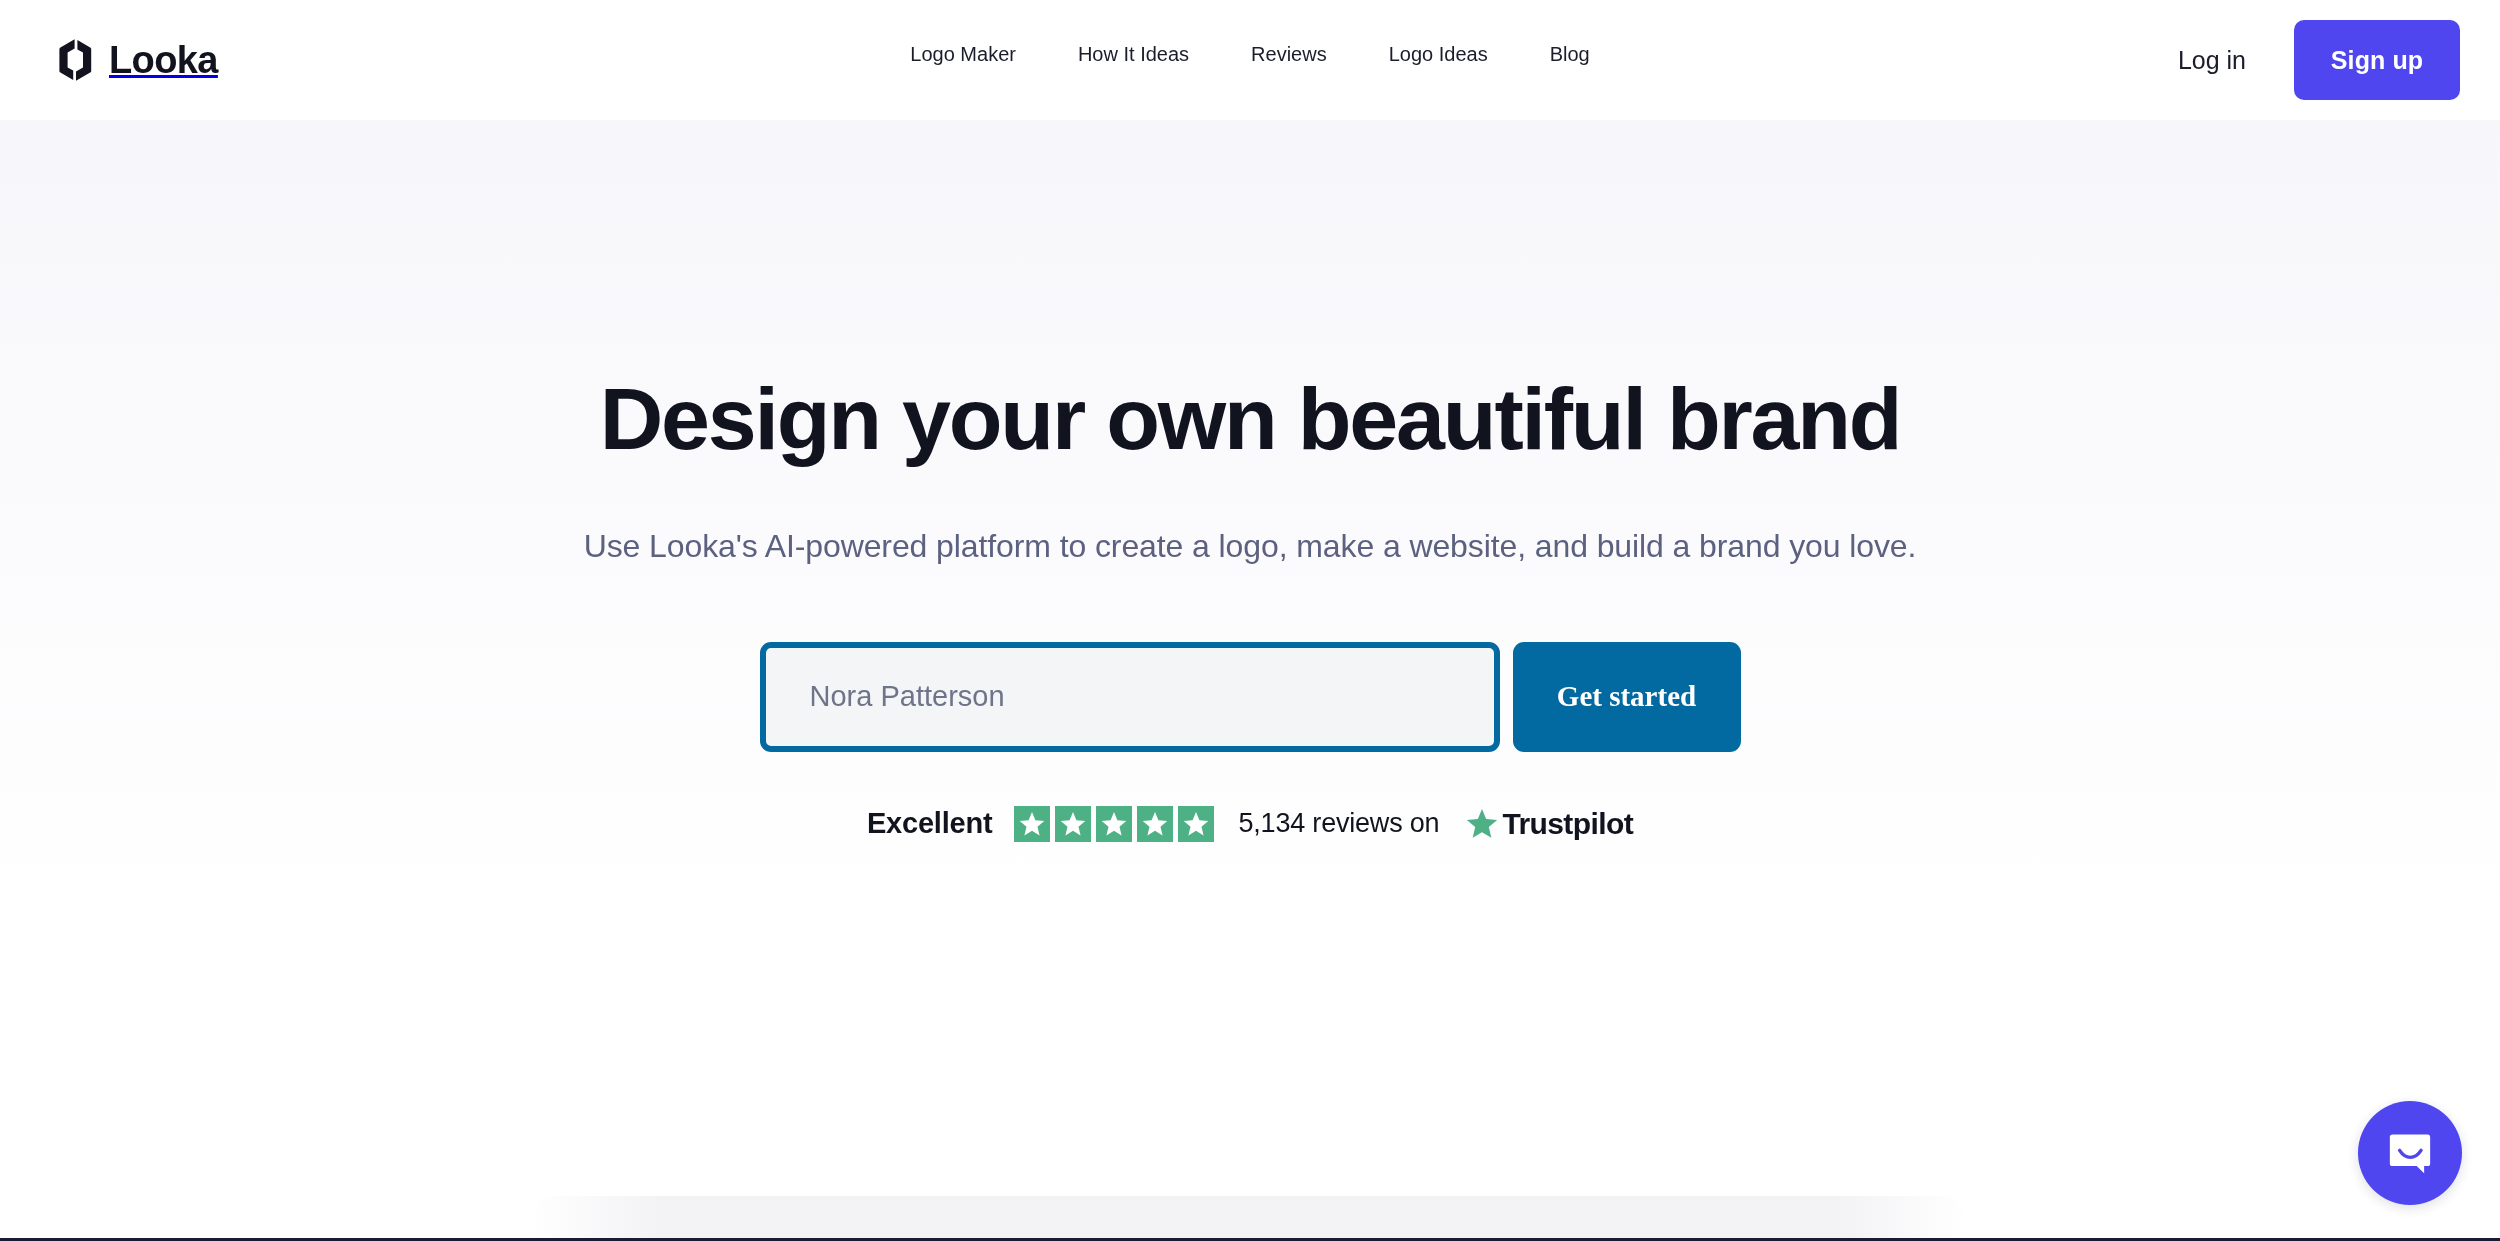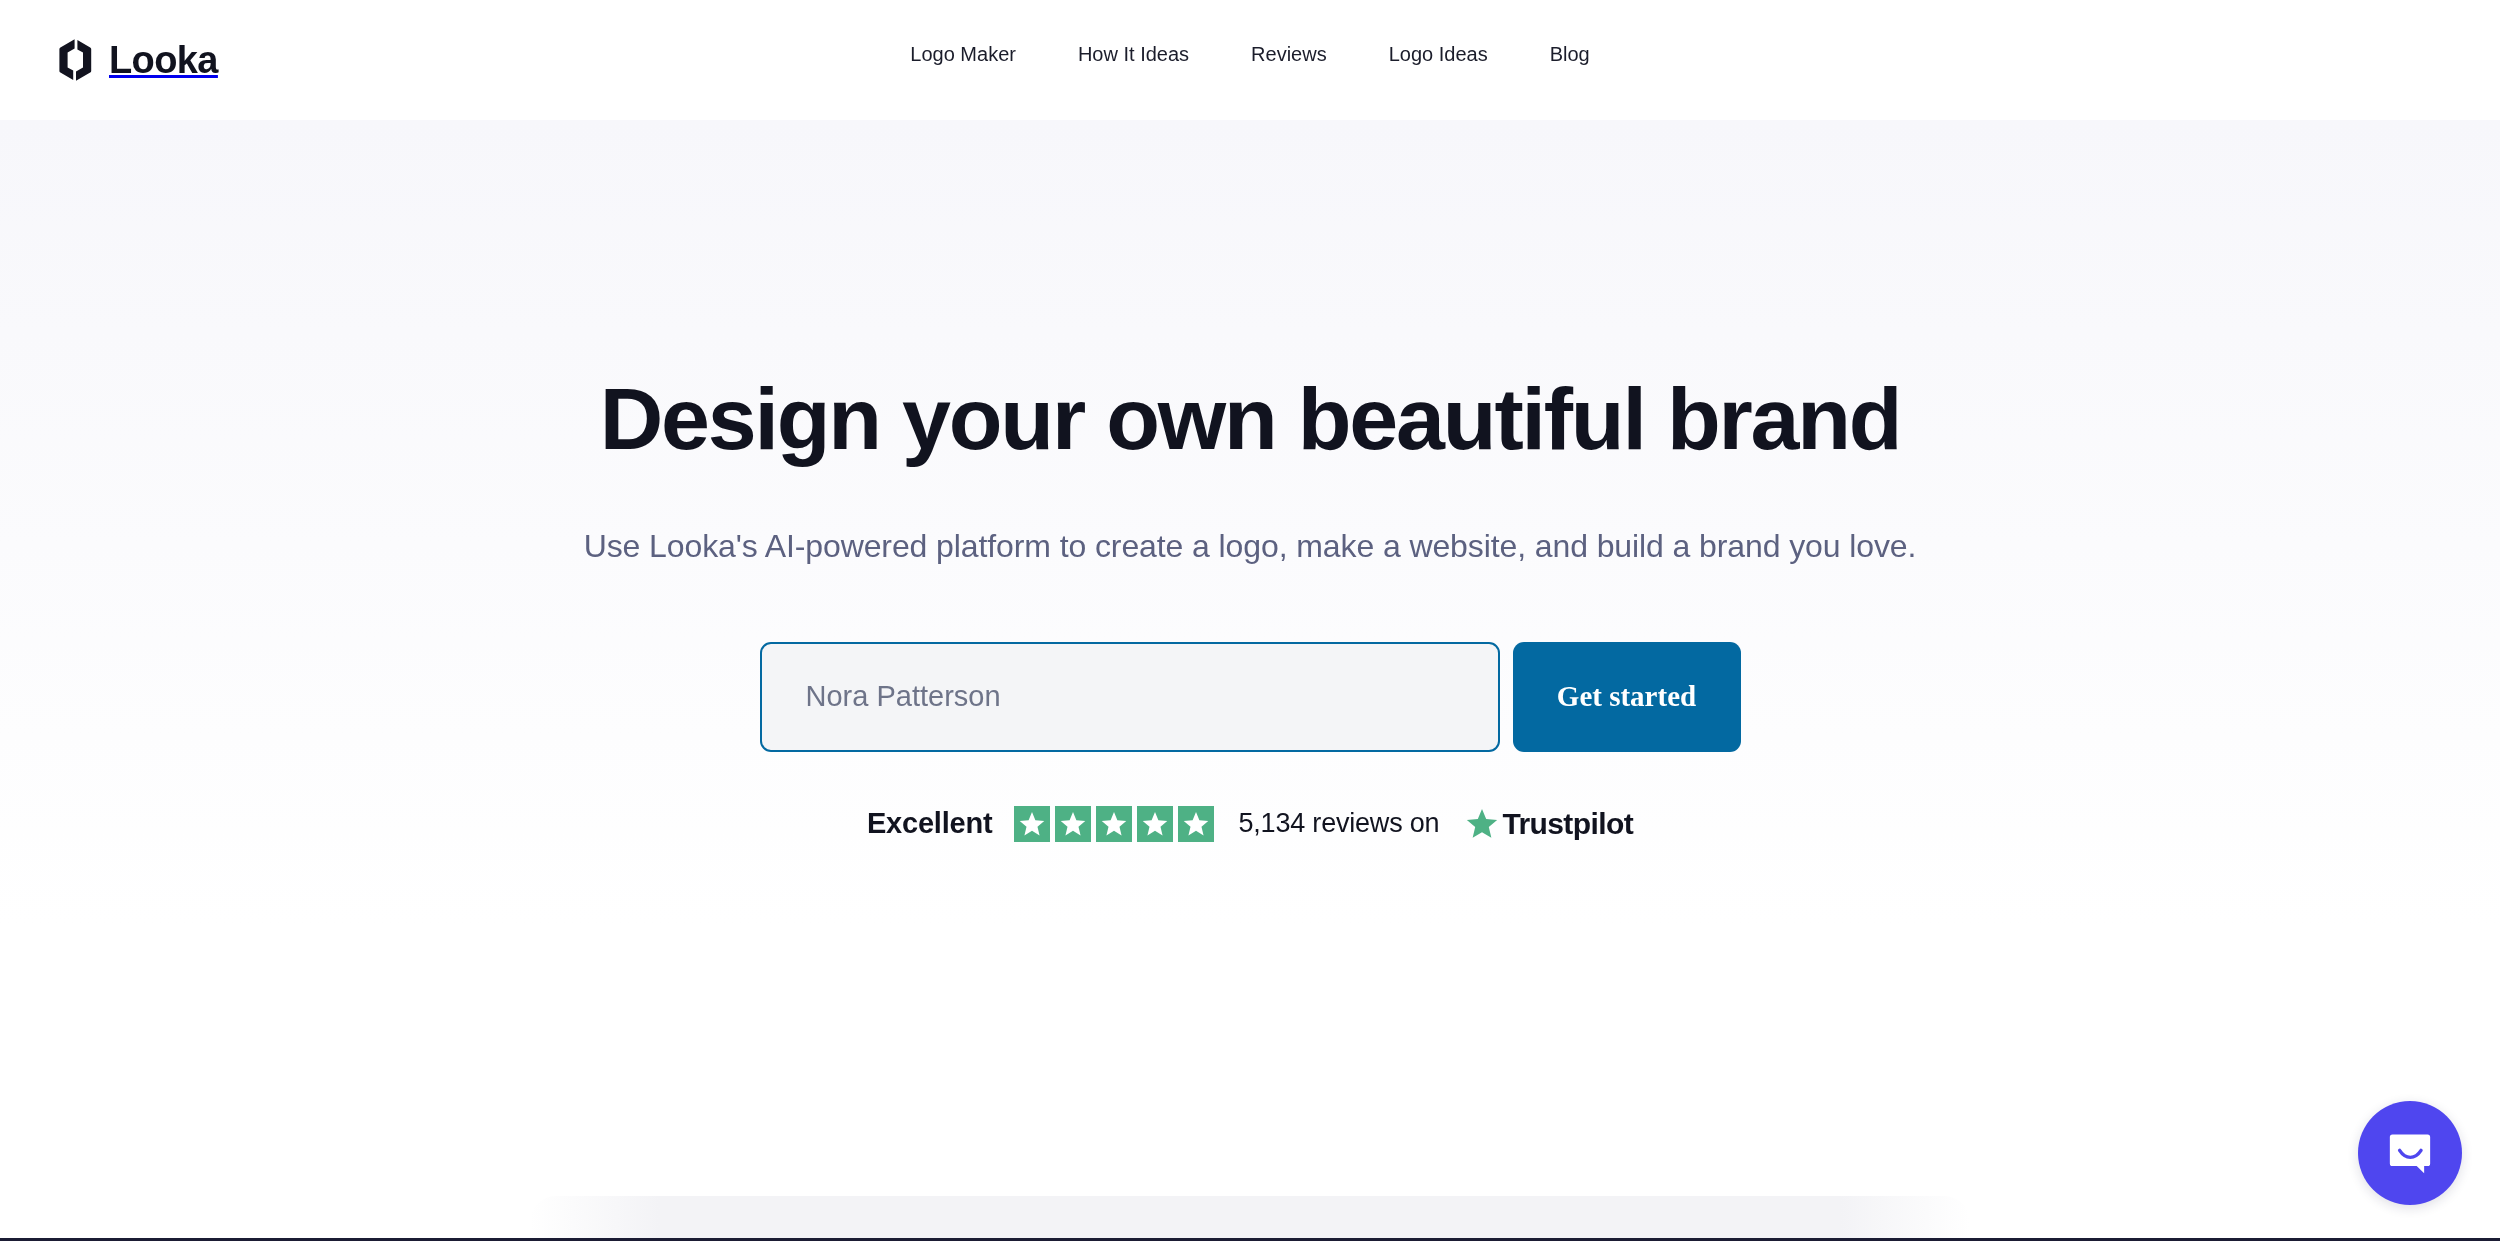--- a/index.html
+++ b/index.html
@@ -136,21 +136,21 @@
     margin-top: 72px;
     display: flex;
     justify-content: center;
     align-items: center;
     gap: 13px;
   }
 
   .name-input {
     width: 740px;
     height: 110px;
-    border: 2px solid #0369a1;
+    border: 6px solid #0369a1;
     border-radius: 11px;
     background: #f4f5f7;
     padding: 0 44px;
     font-size: 29px;
     font-family: inherit;
     color: #2c3040;
     outline: none;
   }
   .name-input::placeholder { color: #6e7489; opacity: 1; }
 
@@ -272,20 +272,24 @@
   </a>
 
   <nav class="nav">
     <span class="nav-item">Logo Maker</span>
     <span class="nav-item">How It Ideas</span>
     <span class="nav-item">Reviews</span>
     <span class="nav-item">Logo Ideas</span>
     <span class="nav-item">Blog</span>
   </nav>
 
+  <div class="header-right">
+    <span class="login-link">Log in</span>
+    <button class="signup-btn">Sign up</button>
+  </div>
 
 </header>
 
 <main class="hero">
 
   <h1 class="hero-title">Design your own beautiful brand</h1>
 
   <p class="hero-sub">Use Looka's AI-powered platform to create a logo, make a website, and build a brand you love.</p>
 
   <form class="hero-form">

